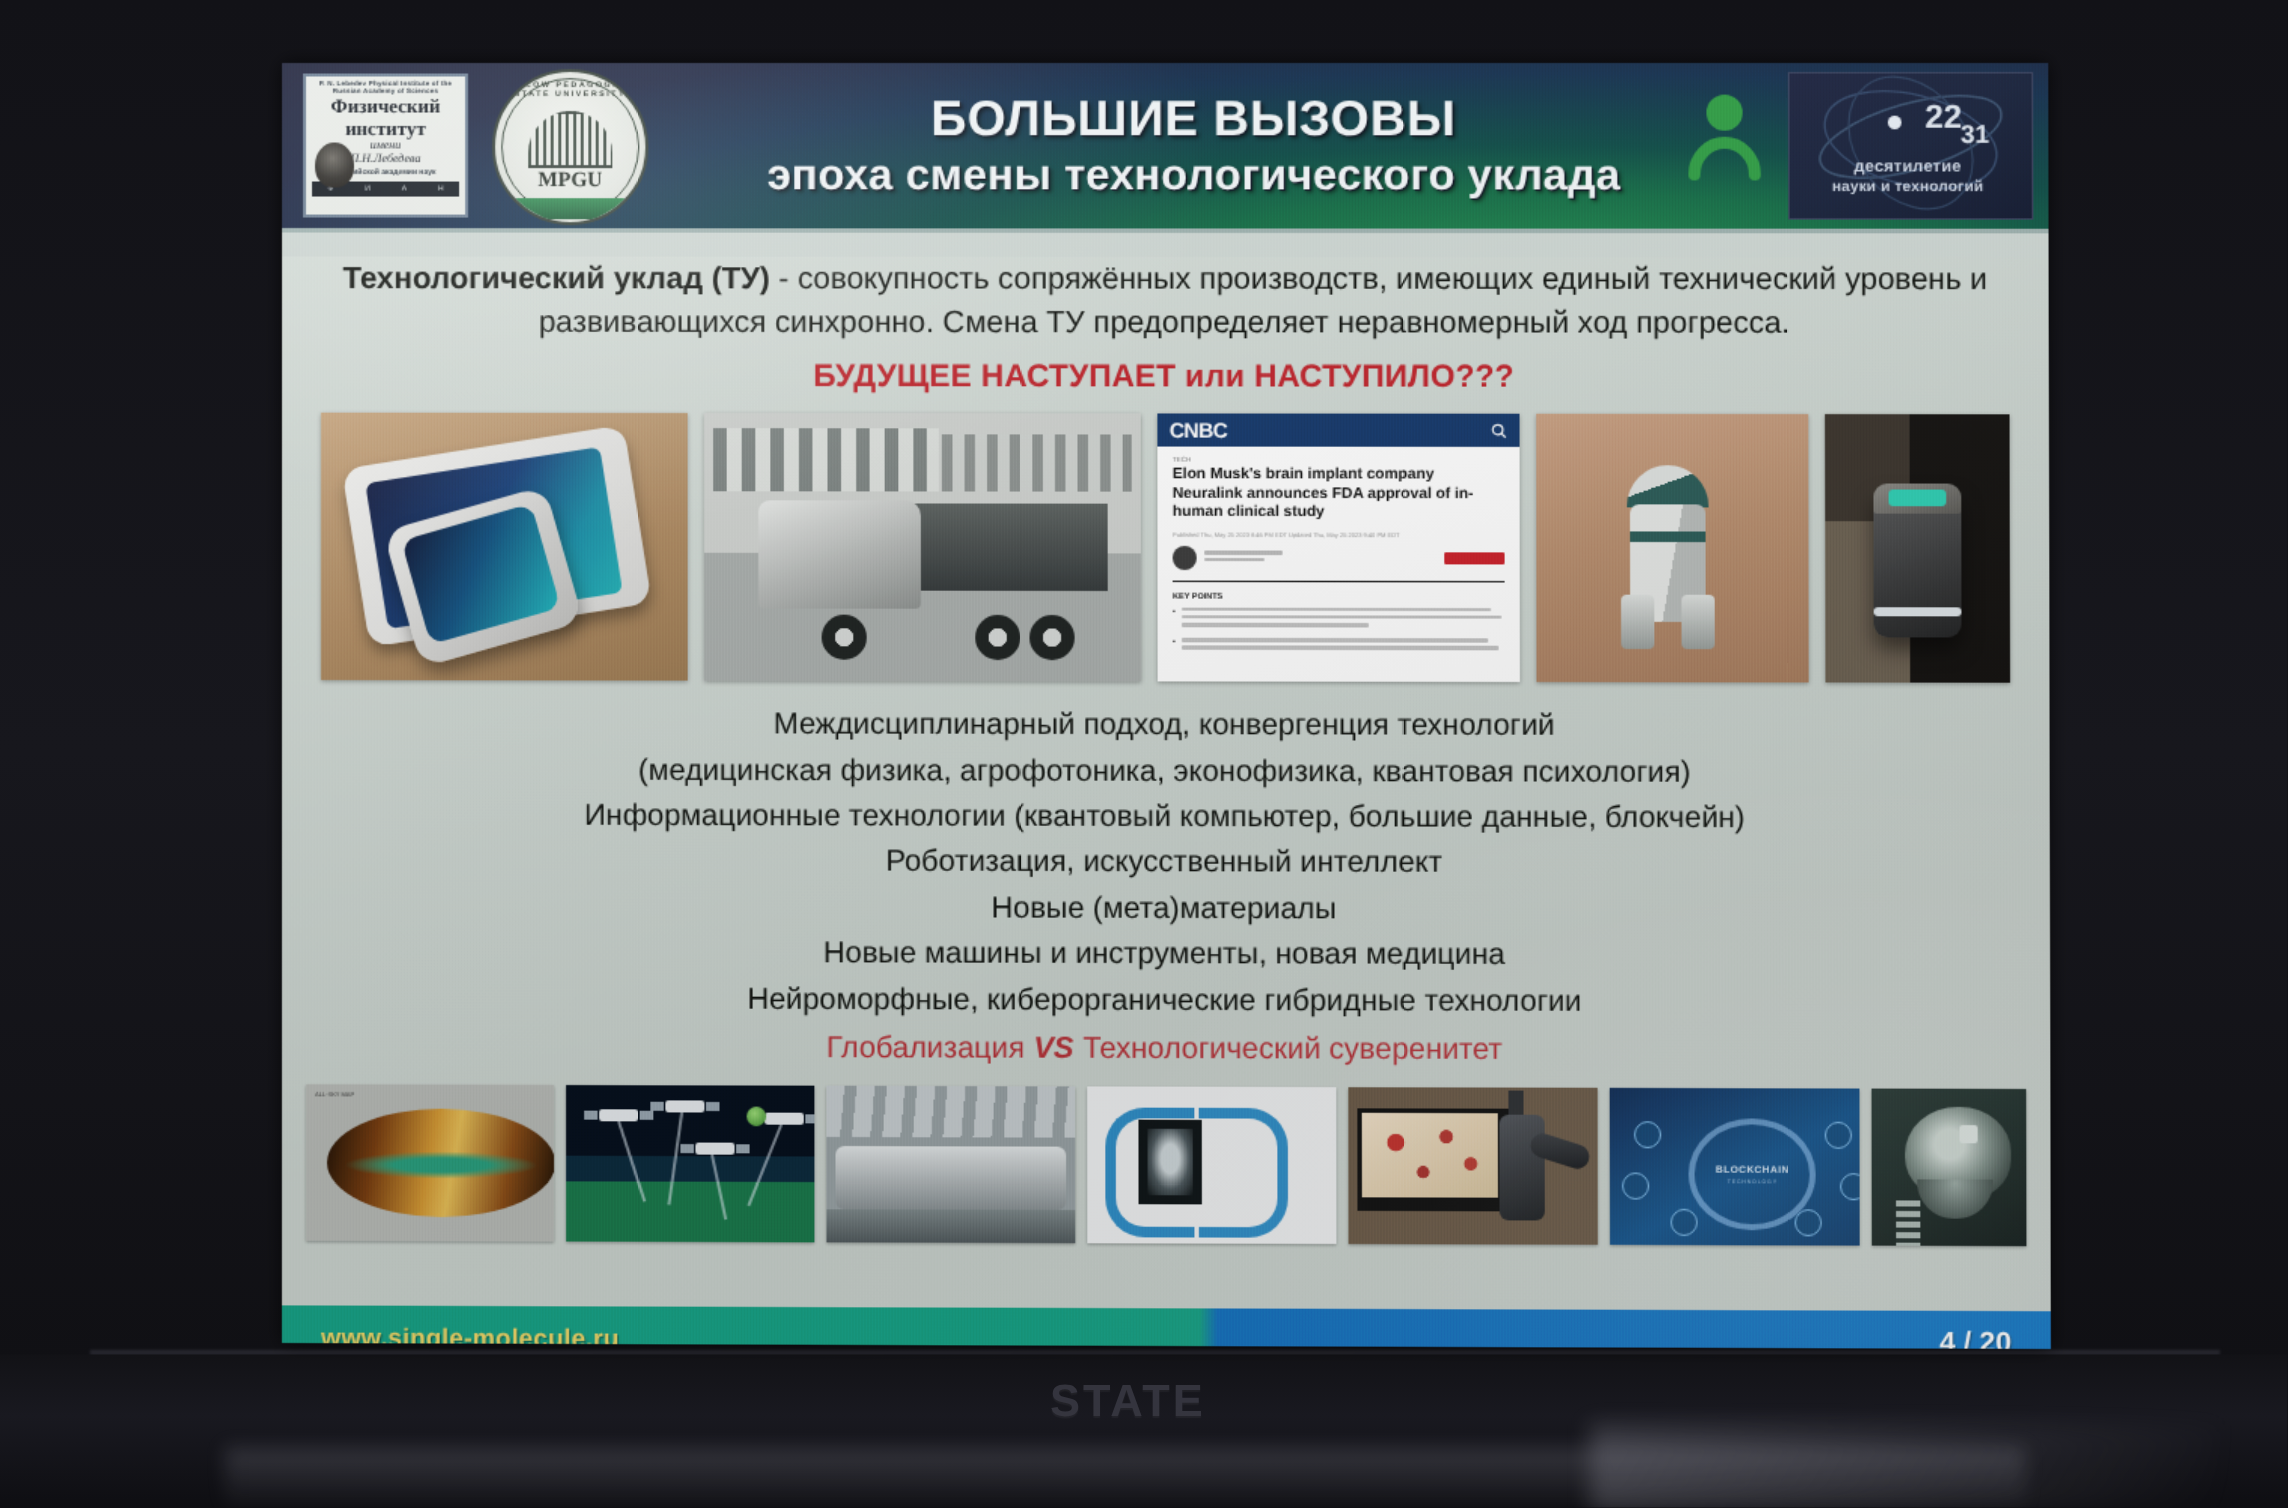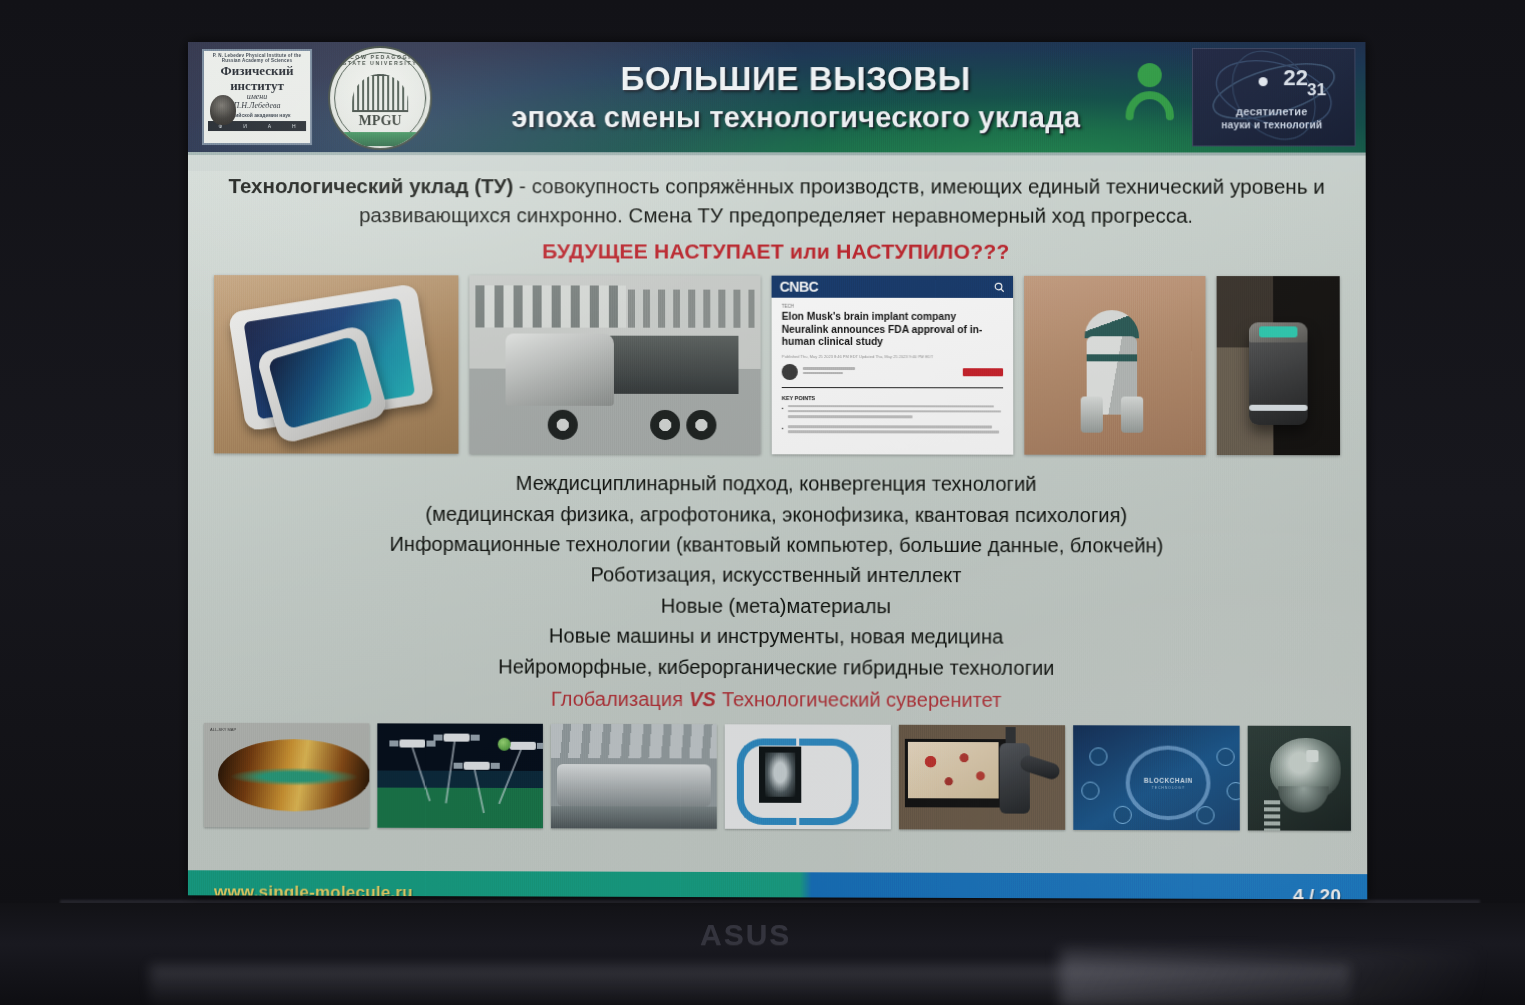--- a/index.html
+++ b/index.html
@@ -341,21 +341,21 @@
 </head>
 <body>
 
 <div id="photo-root">
   <div class="room-dark"></div>
   <div class="laptop-bezel"></div>
   <div class="laptop-hinge"></div>
   <div class="laptop-base"></div>
   <div class="base-hilite"></div>
   <div class="base-hilite2"></div>
-  <div class="asus-logo">ASUS</div>
+  <div class="asus-logo">STATE</div>
 
   <div id="slide">
 
     <div class="slide-header">
 
       <div class="logo-fian">
         <div class="fian-top">P. N. Lebedev Physical Institute of the Russian Academy of Sciences</div>
         <div class="fian-main">Физический</div>
         <div class="fian-main">институт</div>
         <div class="fian-sub">имени</div>

